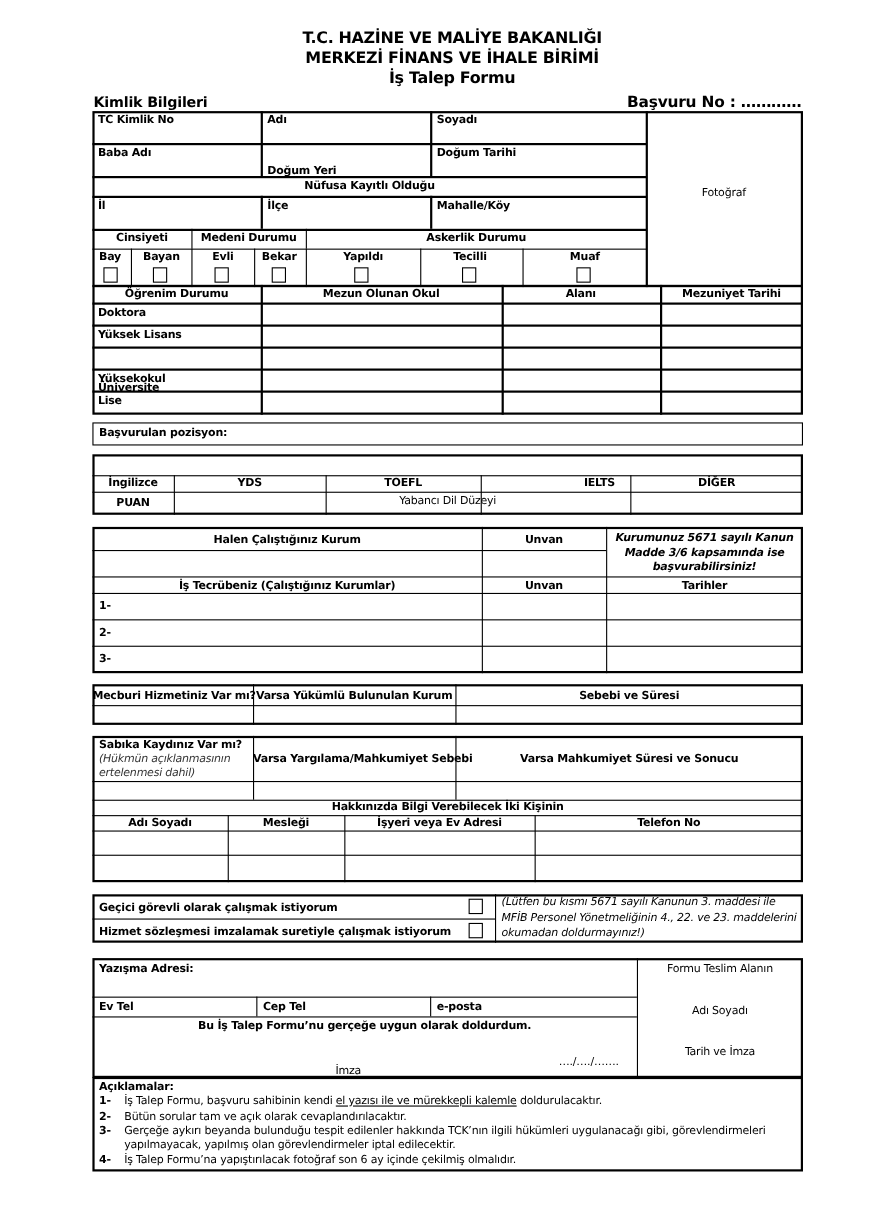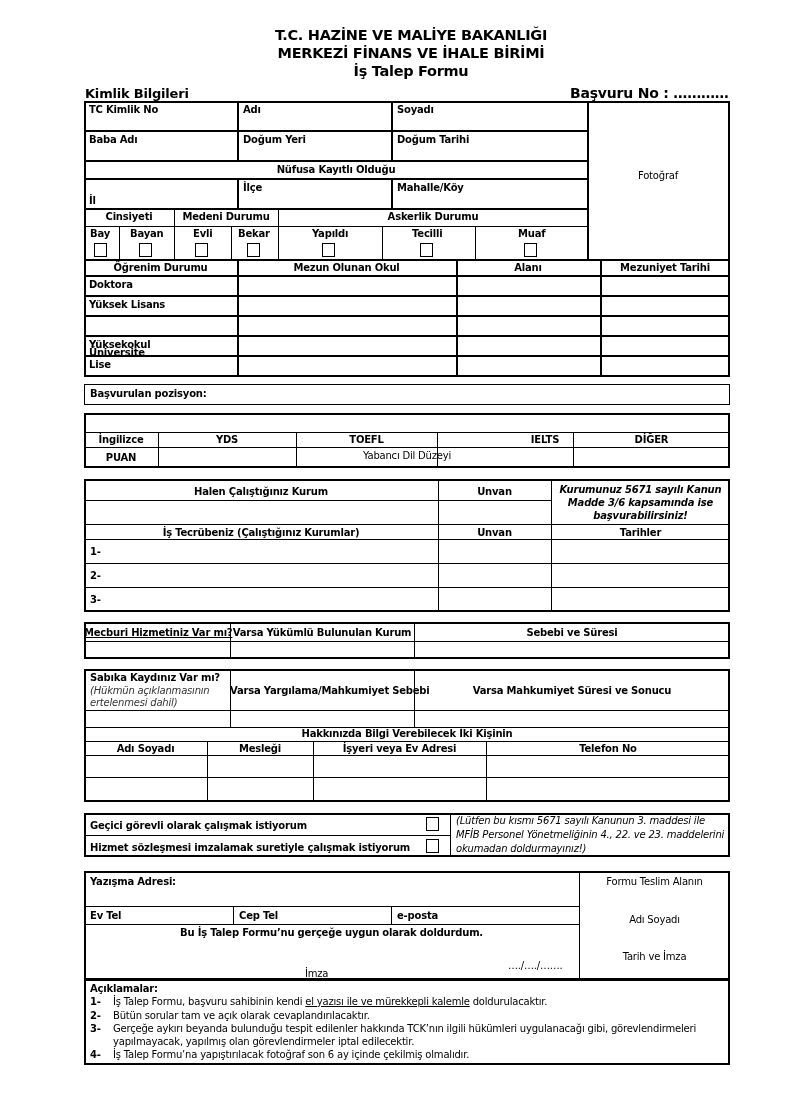--- a/index.html
+++ b/index.html
@@ -31,28 +31,28 @@
 <div class="vl2" style="left:587px;top:101px;height:160px;"></div>
 <div class="t n" style="left:638px;top:170px;">Fotoğraf</div>
 
 <div class="vl2" style="left:237px;top:101px;height:60px;"></div>
 <div class="vl2" style="left:391px;top:101px;height:60px;"></div>
 <div class="t" style="left:89px;top:104px;">TC Kimlik No</div>
 <div class="t" style="left:243px;top:104px;">Adı</div>
 <div class="t" style="left:397px;top:104px;">Soyadı</div>
 <div class="hl2" style="left:84px;top:130px;width:504px;"></div>
 <div class="t" style="left:89px;top:134px;">Baba Adı</div>
-<div class="t" style="left:243px;top:134px;">Doğum Yeri</div>
+<div class="t" style="left:243px;top:150px;">Doğum Yeri</div>
 <div class="t" style="left:397px;top:134px;">Doğum Tarihi</div>
 <div class="hl2" style="left:84px;top:160px;width:504px;"></div>
 <div class="t c" style="left:84px;width:504px;top:164px;">Nüfusa Kayıtlı Olduğu</div>
 <div class="hl2" style="left:84px;top:178px;width:504px;"></div>
 <div class="vl2" style="left:237px;top:178px;height:30px;"></div>
 <div class="vl2" style="left:391px;top:178px;height:30px;"></div>
-<div class="t" style="left:89px;top:195px;text-align:right;">İl</div>
+<div class="t" style="left:89px;top:182px;text-align:right;">İl</div>
 <div class="t" style="left:243px;top:182px;">İlçe</div>
 <div class="t" style="left:397px;top:182px;">Mahalle/Köy</div>
 <div class="hl2" style="left:84px;top:208px;width:504px;"></div>
 
 <div class="vl" style="left:174px;top:208px;height:18px;"></div>
 <div class="vl" style="left:278px;top:208px;height:18px;"></div>
 <div class="t c" style="left:84px;width:90px;top:211px;">Cinsiyeti</div>
 <div class="t c" style="left:174px;width:104px;top:211px;">Medeni Durumu</div>
 <div class="t c" style="left:278px;width:310px;top:211px;">Askerlik Durumu</div>
 <div class="hl" style="left:84px;top:226px;width:504px;"></div>
@@ -132,21 +132,21 @@
 <div class="hl" style="left:84px;top:539px;width:646px;"></div>
 <div class="t" style="left:90px;top:546px;">1-</div>
 <div class="hl" style="left:84px;top:563px;width:646px;"></div>
 <div class="t" style="left:90px;top:570px;">2-</div>
 <div class="hl" style="left:84px;top:587px;width:646px;"></div>
 <div class="t" style="left:90px;top:594px;">3-</div>
 
 <div class="box" style="left:84px;top:622px;width:646px;height:37px;"></div>
 <div class="vl" style="left:230px;top:622px;height:37px;"></div>
 <div class="vl" style="left:414px;top:622px;height:37px;"></div>
-<div class="t c" style="left:84px;width:146px;top:627px;text-decoration:underline;">Mecburi Hizmetiniz Var mı?</div>
+<div class="t c" style="left:84px;width:146px;top:627px;">Mecburi Hizmetiniz Var mı?</div>
 <div class="t c" style="left:230px;width:184px;top:627px;">Varsa Yükümlü Bulunulan Kurum</div>
 <div class="t c" style="left:414px;width:316px;top:627px;">Sebebi ve Süresi</div>
 <div class="hl" style="left:84px;top:641px;width:646px;"></div>
 
 <div class="box" style="left:84px;top:669px;width:646px;height:133px;"></div>
 <div class="vl" style="left:230px;top:669px;height:58px;"></div>
 <div class="vl" style="left:414px;top:669px;height:58px;"></div>
 <div class="t" style="left:90px;top:672px;">Sabıka Kaydınız Var mı?</div>
 <div class="t i n" style="left:90px;top:685px;color:#333;">(Hükmün açıklanmasının</div>
 <div class="t i n" style="left:90px;top:697px;color:#333;">ertelenmesi dahil)</div>

